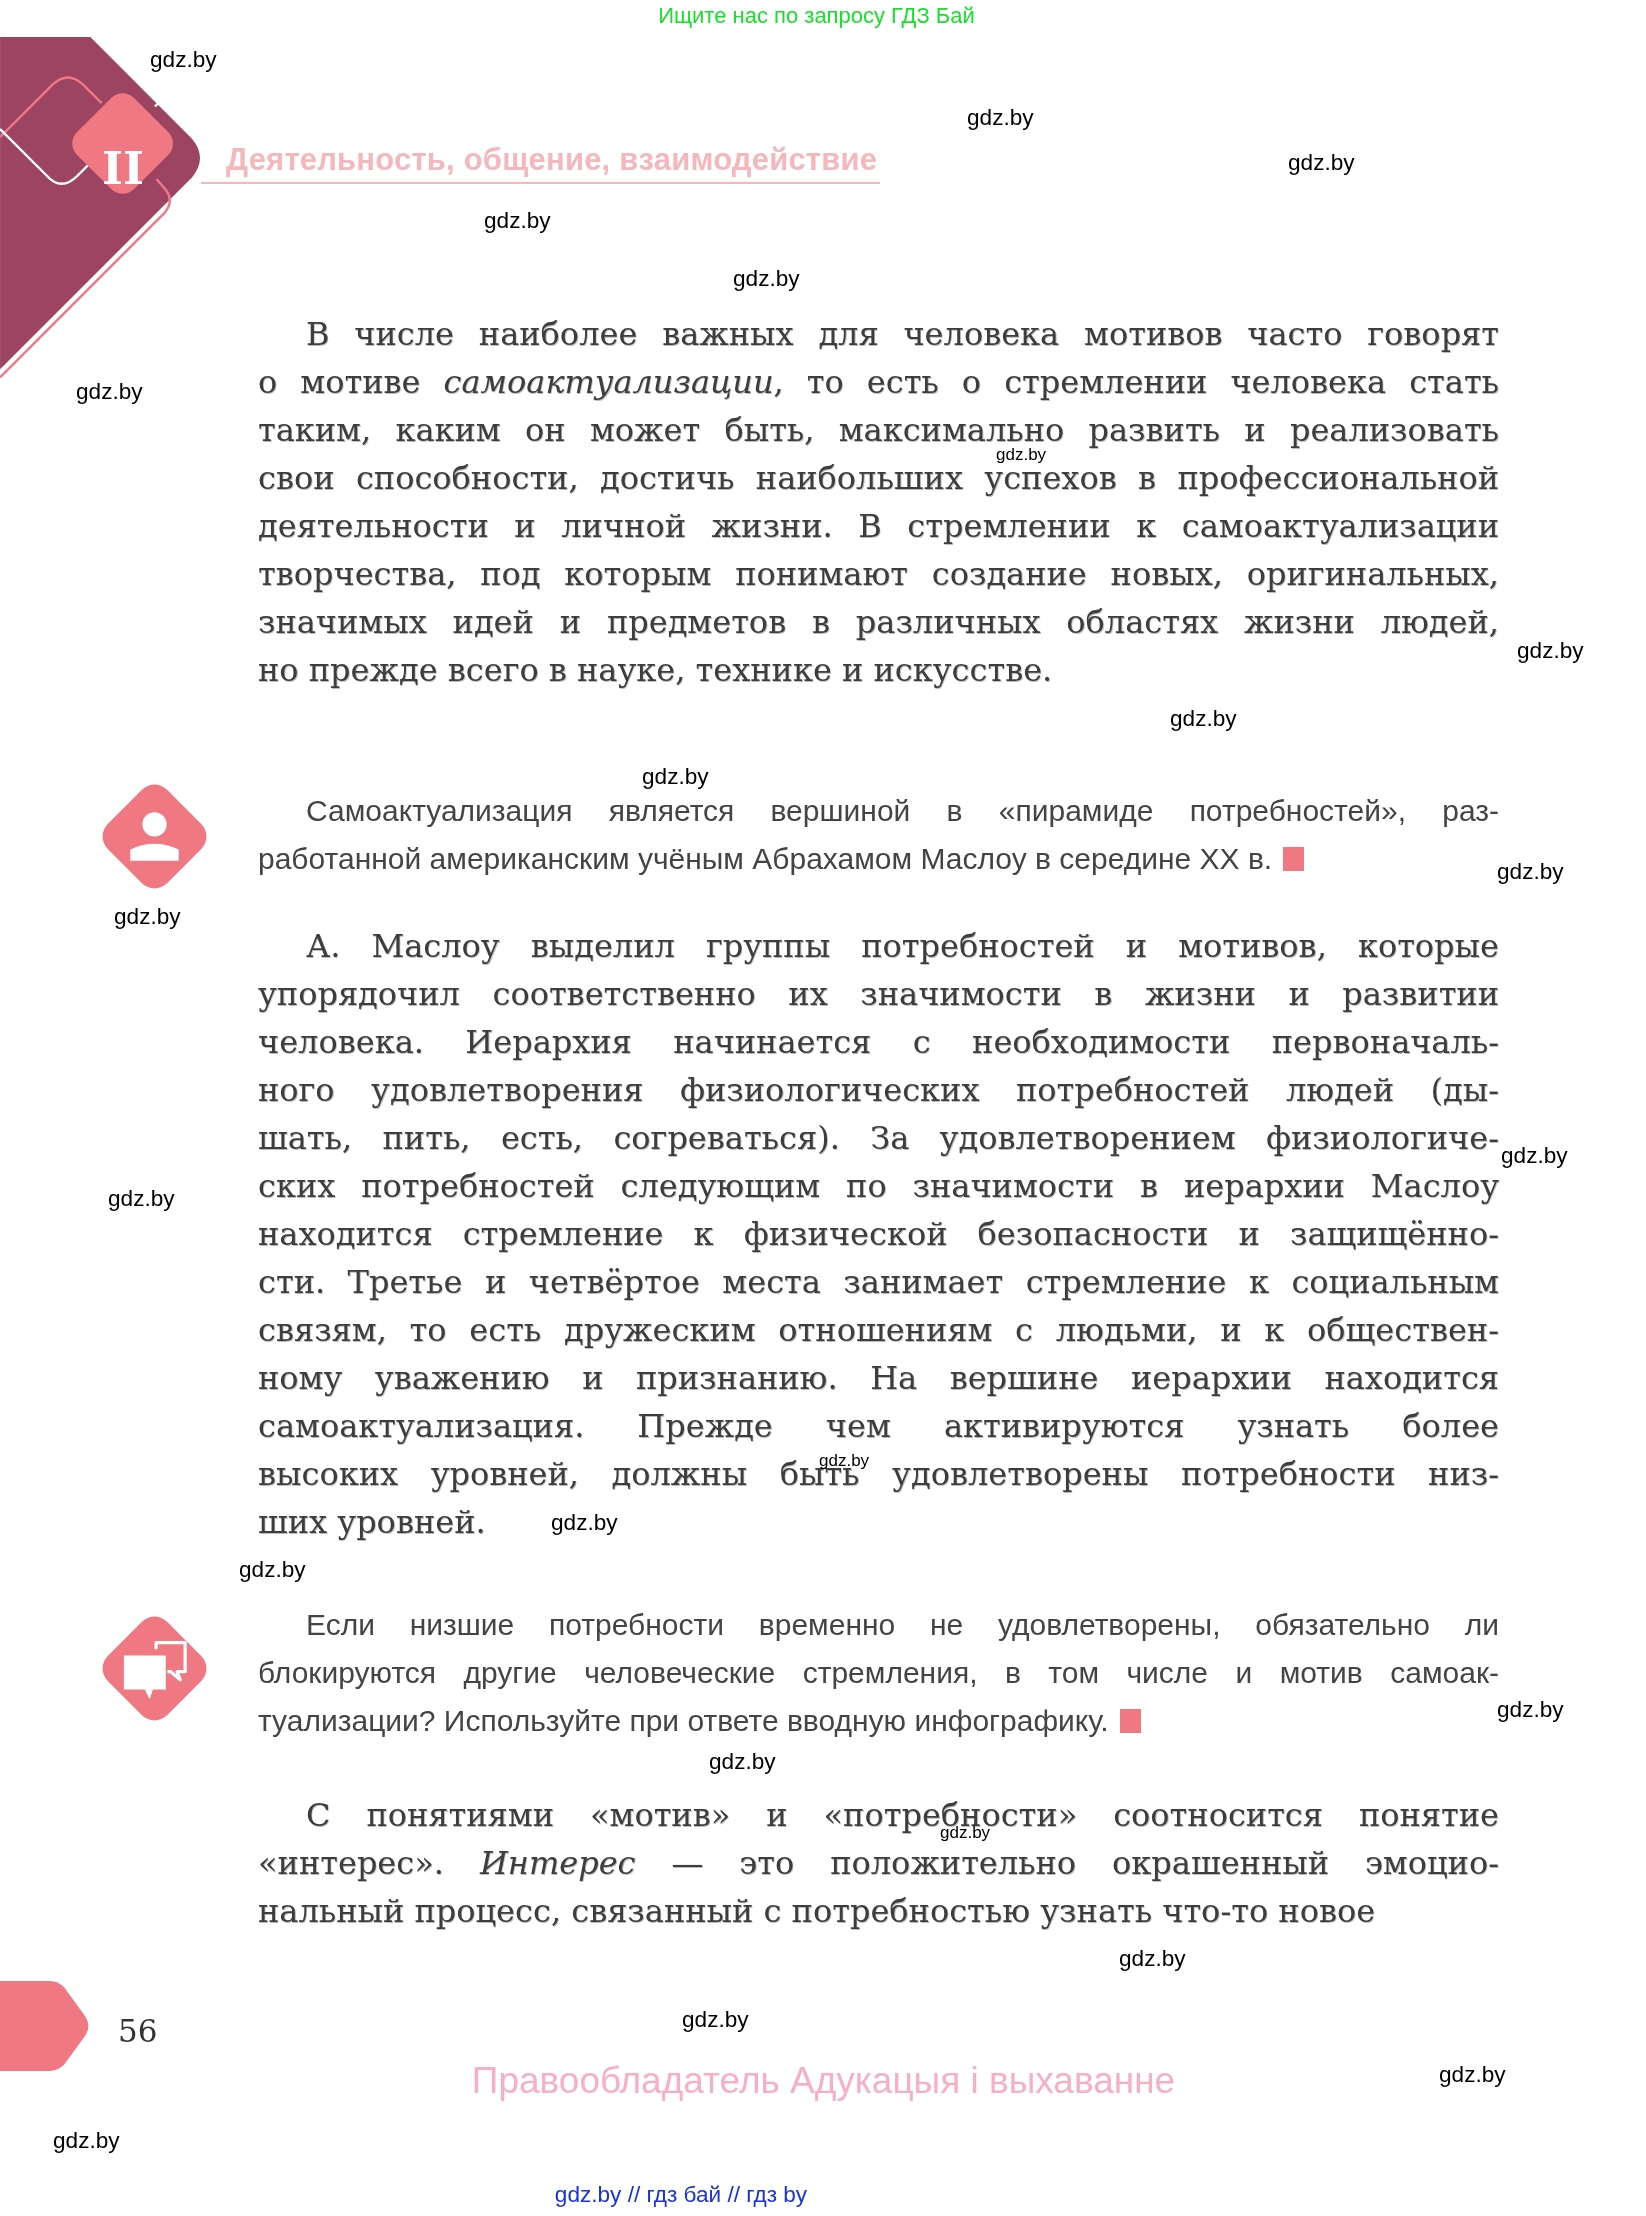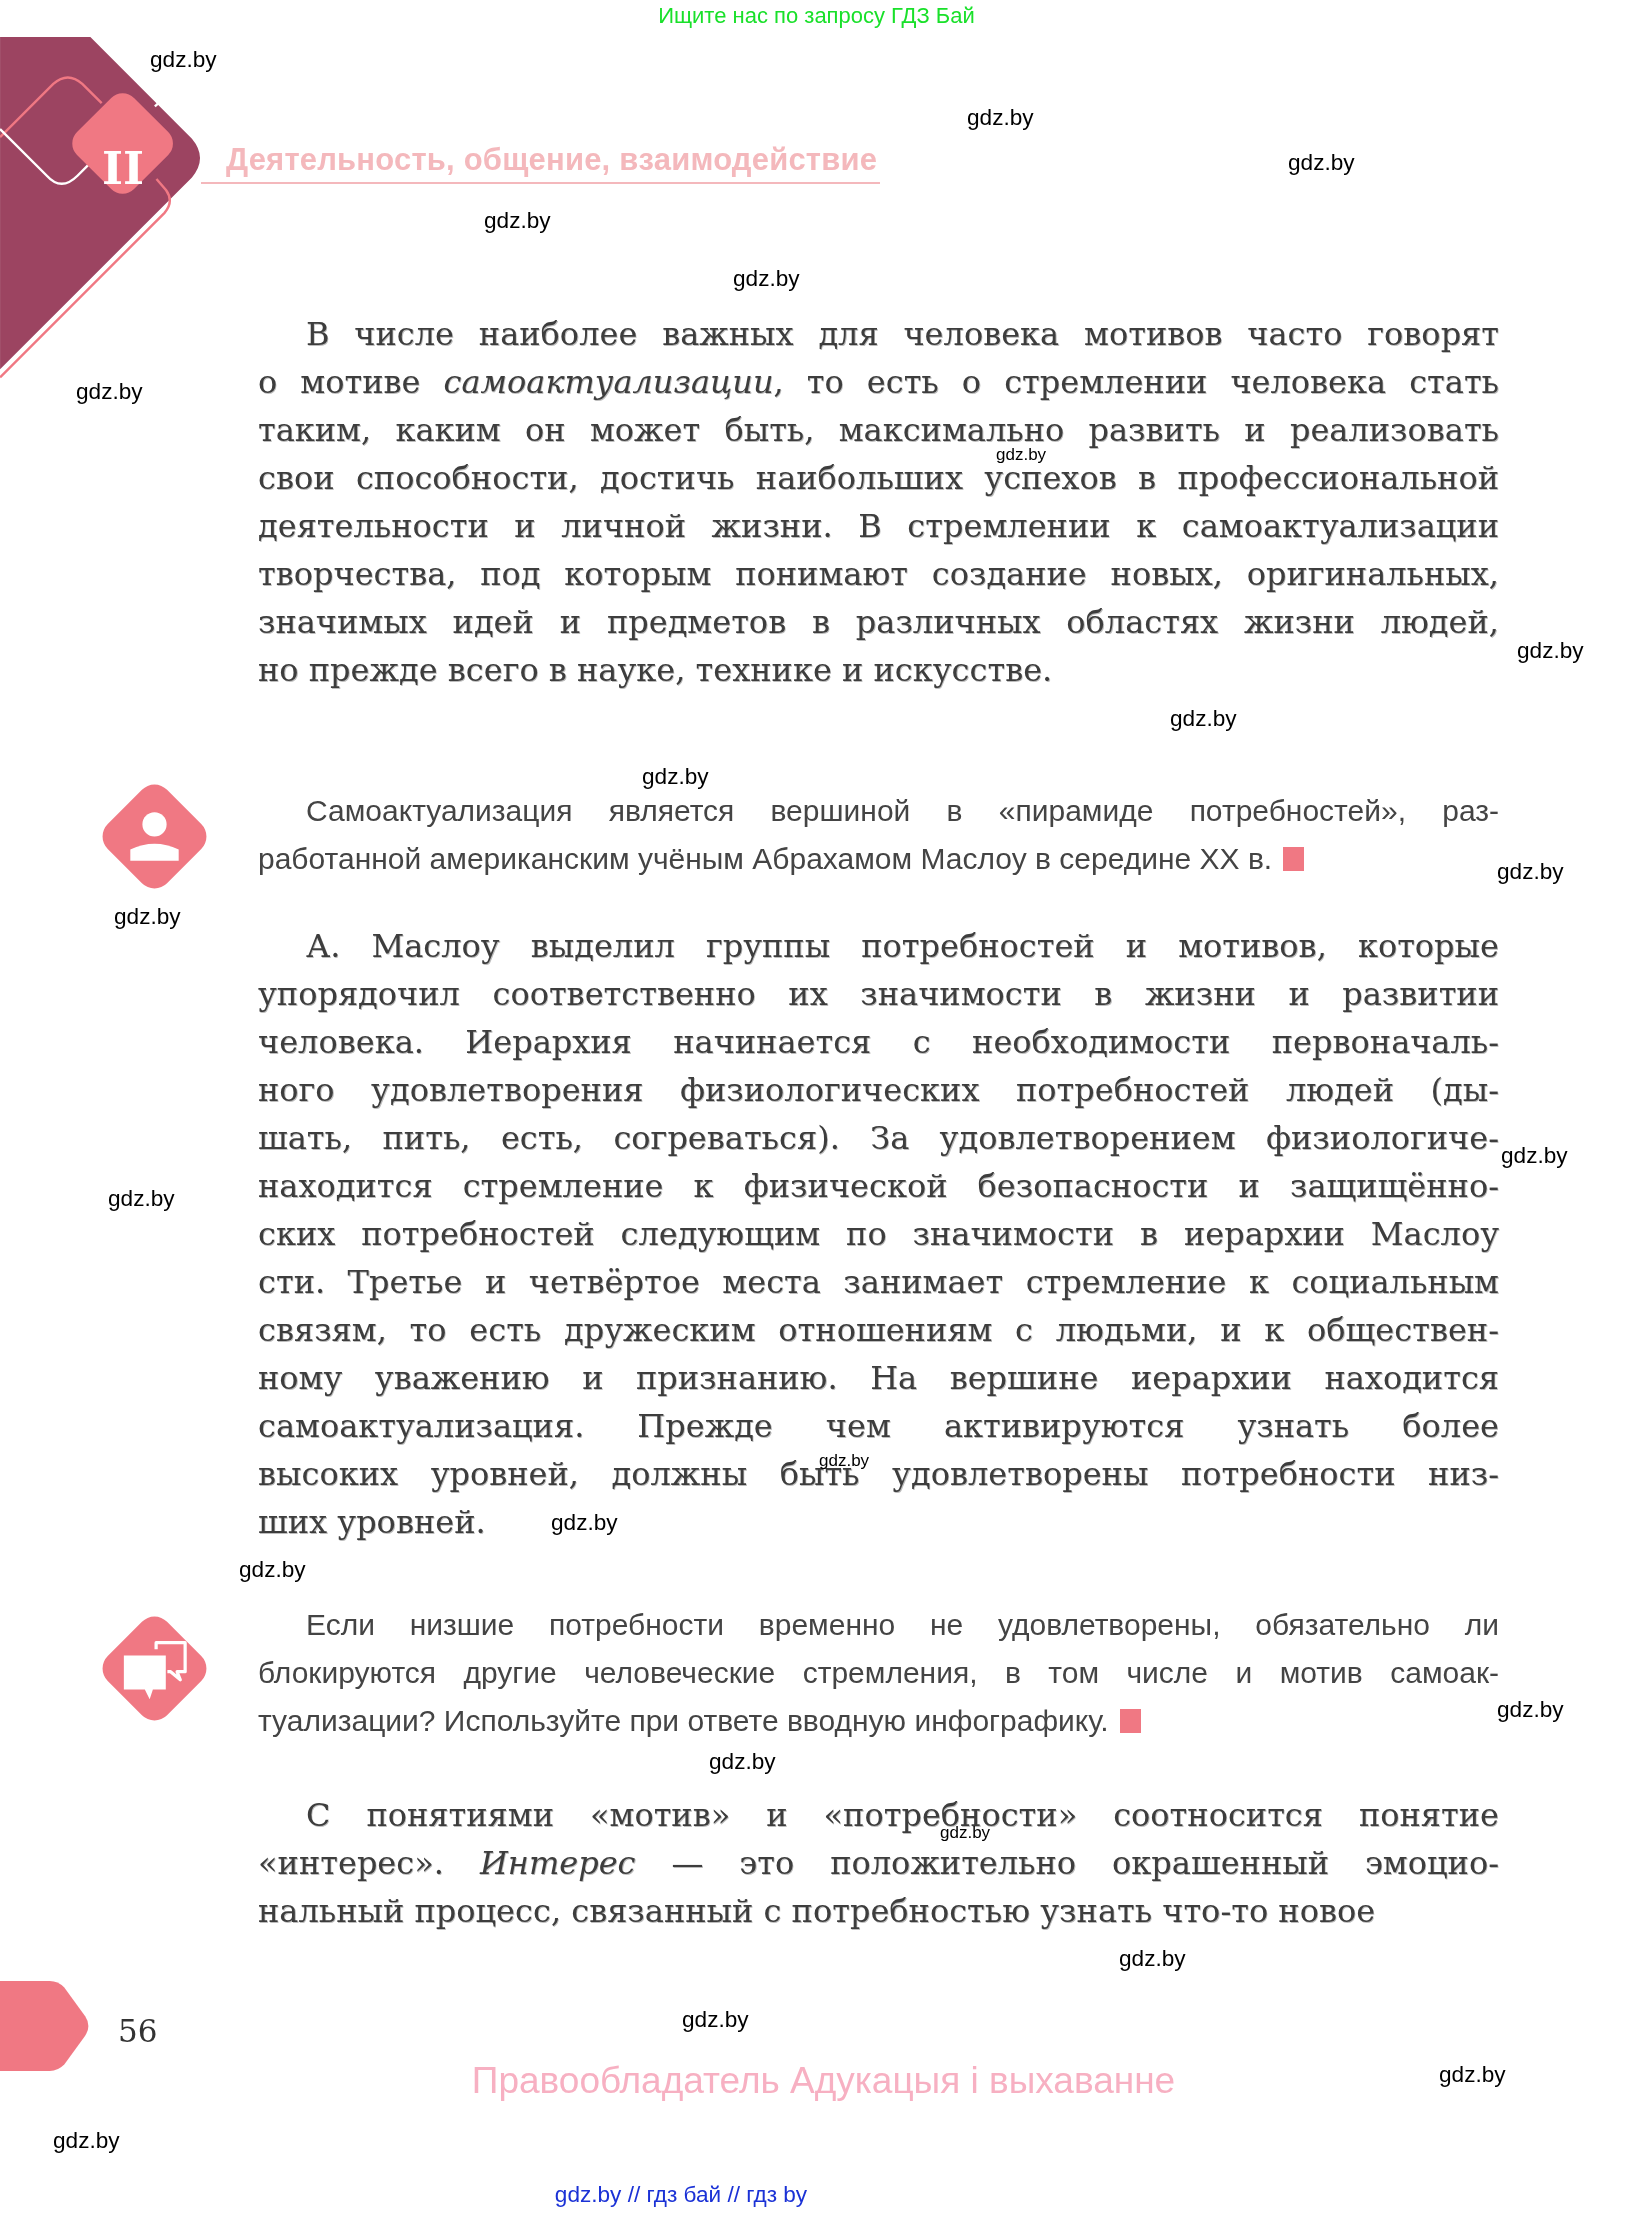--- a/index.html
+++ b/index.html
@@ -73,22 +73,22 @@
   <span class="line indent">Самоактуализация является вершиной в «пирамиде потребностей», раз-</span>
   <span class="line last"><span>работанной американским учёным Абрахамом Маслоу в середине XX в.</span><span class="end-square"></span></span>
 </div>
 
 <div class="para" style="top:922px;">
   <span class="line indent">А. Маслоу выделил группы потребностей и мотивов, которые</span>
   <span class="line">упорядочил соответственно их значимости в жизни и развитии</span>
   <span class="line">человека. Иерархия начинается с необходимости первоначаль-</span>
   <span class="line">ного удовлетворения физиологических потребностей людей (ды-</span>
   <span class="line">шать, пить, есть, согреваться). За удовлетворением физиологиче-</span>
+  <span class="line">ских потребностей следующим по значимости в иерархии Маслоу</span>
   <span class="line">находится стремление к физической безопасности и защищённо-</span>
-  <span class="line">ских потребностей следующим по значимости в иерархии Маслоу</span>
   <span class="line">сти. Третье и четвёртое места занимает стремление к социальным</span>
   <span class="line">связям, то есть дружеским отношениям с людьми, и к обществен-</span>
   <span class="line">ному уважению и признанию. На вершине иерархии находится</span>
   <span class="line">самоактуализация. Прежде чем активируются узнать более</span>
   <span class="line">высоких уровней, должны быть удовлетворены потребности низ-</span>
   <span class="line last">ших уровней.</span>
 </div>
 
 <svg class="icon-diamond" style="left:90px;top:1604px;" viewBox="0 0 160 160" xmlns="http://www.w3.org/2000/svg">
   <rect x="28" y="28" width="104" height="104" rx="22" transform="rotate(45 80 80)" fill="#f07883"></rect>

